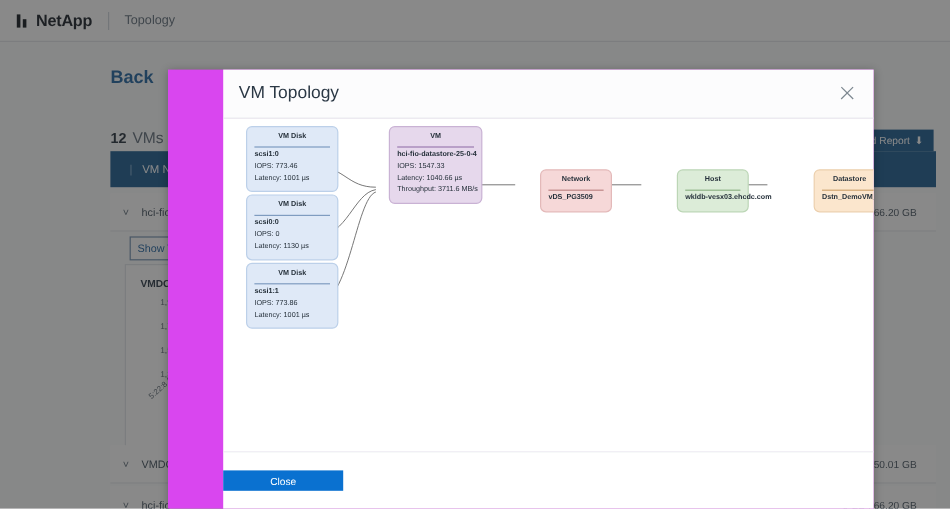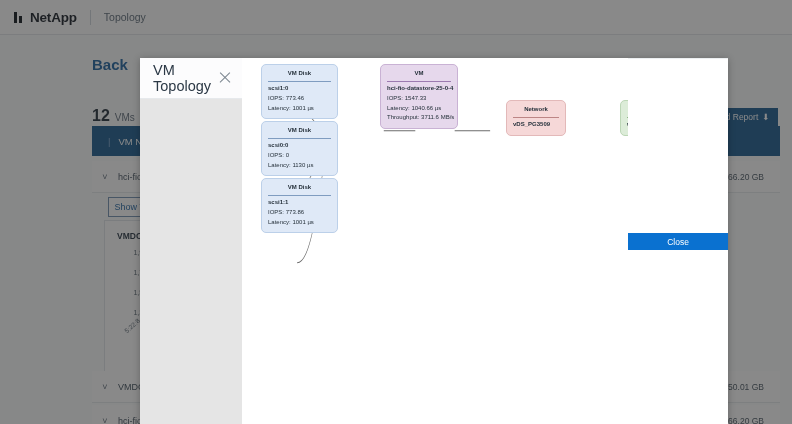--- a/index.html
+++ b/index.html
@@ -26,22 +26,22 @@
   .brand-mark i.b { left:4.5px; width:3px; height:7px; }
   .brand-name { font-size:13.5px; font-weight:bold; color:#111820; letter-spacing:-0.2px; }
   .nav-app { font-size:12px; color:#33424f; margin-left:24px; }
   .nav-div { width:1px; height:15px; background:#cfd6dc; margin:0 13px; }
   .nav-crumb { font-size:10.5px; color:#5c6a77; }
 
   
   .page { position:absolute; top:35px; left:0; width:792px; height:389px; background:#fbfcfd; }
   .back-link { position:absolute; top:21px; left:92px; font-size:15px; font-weight:bold; color:#1a5f9e; }
   .count-row { position:absolute; top:72px; left:92px; display:flex; align-items:baseline; gap:5px; }
-  .count-num { font-size:16px; font-weight:bold; color:#1e2a35; }
-  .count-lbl { font-size:10px; color:#5c6a77; }
+  .count-num { font-size:12px; font-weight:bold; color:#1e2a35; }
+  .count-lbl { font-size:13px; color:#5c6a77; }
 
   .tbl-head {
     position:absolute; top:91px; left:92px; width:688px; height:30px;
     background:#14578d; color:#fff; display:flex; align-items:center;
     font-size:9.5px; padding-left:16px;
   }
   .tbl-head .sep { color:#7fa8cb; margin-right:8px; }
 
   .report-btn {
     position:absolute; top:73px; right:14px; width:94px; height:18px;
@@ -72,42 +72,42 @@
   .chart-title { position:absolute; top:10px; left:12px; font-size:8.5px; font-weight:bold; color:#243240; }
   .ytick { position:absolute; right:0; font-size:7px; color:#55626e; text-align:right; width:34px; }
   .ygrid { position:absolute; left:0; height:1px; background:#ebeef1; }
   .xtick { position:absolute; font-size:6.5px; color:#55626e; transform:rotate(-42deg); transform-origin:left top; white-space:nowrap; }
   .pt { position:absolute; width:3px; height:3px; border-radius:50%; background:#2e7fc4; }
 
   
   .overlay { position:absolute; inset:0; background:rgba(40,40,40,0.55); z-index:5; }
   .modal {
     position:absolute; left:140px; top:58px; width:588px; height:366px;
-    background:#e5e5e5; z-index:6; box-shadow:0 1px 7px rgba(0,0,0,.28);
-    display:flex; flex-direction:row;
+    background:#d946ef; z-index:6; box-shadow:0 1px 7px rgba(0,0,0,.28);
+    display:flex; flex-direction:column;padding-left:46px;
   }
   .modal-head {
     height:41px; border-bottom:1px solid #e6e9ec; flex:0 0 41px;
     display:flex; align-items:center; padding:0 13px;
     background:#fcfcfd;
   }
   .modal-title { font-size:14.5px; color:#2b3845; font-weight:normal; }
   .modal-x {
     margin-left:auto; width:18px; height:18px; position:relative; cursor:pointer;
   }
   .modal-x::before, .modal-x::after {
     content:""; position:absolute; left:2px; top:8px; width:14px; height:1.2px; background:#7b868f;
   }
   .modal-x::before { transform:rotate(45deg); }
   .modal-x::after  { transform:rotate(-45deg); }
 
   .canvas { position:relative; flex:1; background:#fff; overflow:hidden; }
   .modal-foot {
     flex:0 0 48px; border-top:1px solid #eceff1; background:#fff;
-    display:flex; align-items:center; justify-content:center;
+    display:flex; align-items:center; justify-content:flex-start;
   }
   .close-btn {
     width:100px; height:17px; background:#0a71d0; color:#fff;
     font-size:8.5px; display:flex; align-items:center; justify-content:center;
   }
 
   
   .node {
     position:absolute; border-radius:5px; padding:4px 6px 5px 6px;
     font-size:6px; line-height:1.62; color:#26313b; z-index:2;

